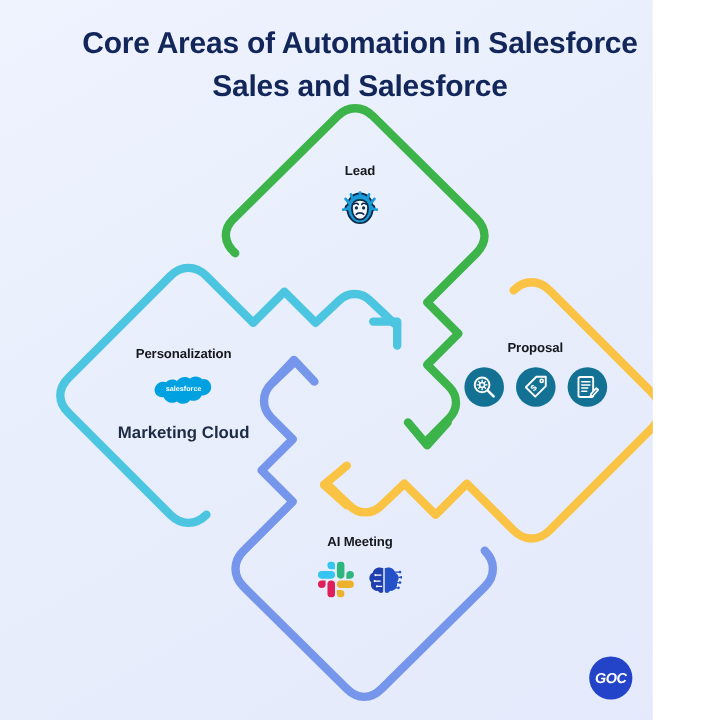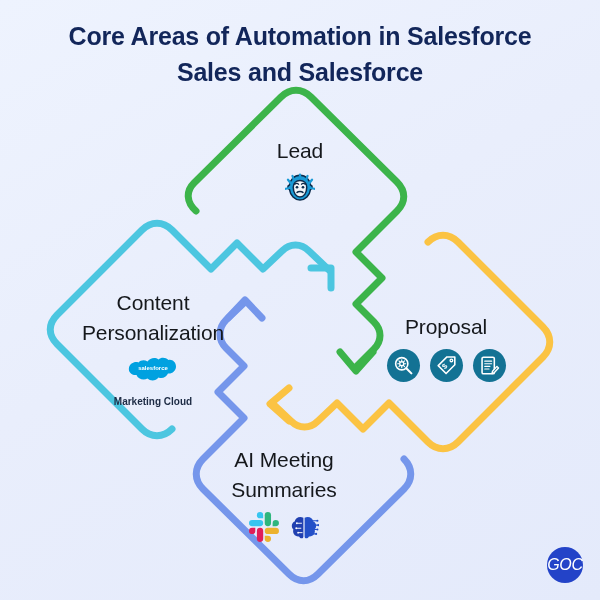--- a/index.html
+++ b/index.html
@@ -7,21 +7,21 @@
     padding: 0;
   }
   body {
     width: 600px;
     height: 600px;
     overflow: hidden;
     font-family: "Liberation Sans", sans-serif;
   }
   #canvas {
     position: relative;
-    width: 600px;
+    width: 544px;
     height: 600px;
     background: linear-gradient(150deg, #eef3fe 0%, #e9eefc 45%, #e4eafb 100%);
     overflow: hidden;
   }
 
   
   #title {
     position: absolute;
     top: 18px;
     left: 0;
@@ -43,48 +43,48 @@
     height: 600px;
   }
 
   
   .node {
     position: absolute;
     text-align: center;
     color: #111418;
   }
   .node .heading {
-    font-size: 21px;
-    font-weight: normal;
+    font-size: 11px;
+    font-weight: bold;
     line-height: 1.42;
     color: #15181c;
     letter-spacing: -0.1px;
   }
   .node .heading .ln { display: block; }
   .node .caption {
-    font-size: 10px;
+    font-size: 14px;
     font-weight: bold;
     color: #1d2b44;
     line-height: 1.42;
     margin-top: 4px;
   }
   .node .caption .ln { display: block; }
 
   .icon-row {
     display: flex;
     justify-content: center;
     align-items: center;
     gap: 10px;
     margin-top: 7px;
   }
 
   #node-lead      { left: 206px; top: 136px; width: 188px; }
-  #node-proposal  { left: 356px; top: 283px; width: 180px; margin-top: 29px; }
+  #node-proposal  { left: 356px; top: 283px; width: 180px; }
   #node-content   { left: 62px;  top: 288px; width: 182px; }
-  #node-meeting   { left: 192px; top: 445px; width: 184px; }
+  #node-meeting   { left: 208px; top: 445px; width: 184px; }
 
   #node-content .icon-row { margin-top: 6px; }
 
   
   .badge {
     width: 33px;
     height: 33px;
     border-radius: 50%;
     background: #137294;
     display: flex;
@@ -98,22 +98,22 @@
     right: 17px;
     bottom: 17px;
     width: 36px;
     height: 36px;
     border-radius: 50%;
     background: #2343c8;
     display: flex;
     align-items: center;
     justify-content: center;
     color: #ffffff;
-    font-size: 16px;
-    font-weight: normal;
+    font-size: 12px;
+    font-weight: bold;
     font-style: italic;
     letter-spacing: -0.3px;
   }
 </style>
 </head>
 <body>
 
 <div id="canvas">
 
   <div id="title">
@@ -242,42 +242,40 @@
           <line x1="6.6" y1="13" x2="12.4" y2="13" stroke="#ffffff" stroke-width="1.4" stroke-linecap="round"></line>
           <line x1="6.6" y1="16" x2="11.4" y2="16" stroke="#ffffff" stroke-width="1.4" stroke-linecap="round"></line>
           <path d="M15.5 18.5 L20.5 13 L22.3 14.8 L17.3 20.3 L14.8 21.2 Z" fill="#137294" stroke="#ffffff" stroke-width="1.6" stroke-linejoin="round"></path>
         </svg>
       </div>
     </div>
   </div>
 
   <div class="node" id="node-content">
     <div class="heading">
-      <span class="ln">Content</span>
       <span class="ln">Personalization</span>
     </div>
     <div class="icon-row">
 
       <svg width="52" height="37" viewBox="0 0 104 74">
         <path d="M41 15 C46 8 56 6 63 11 C68 6 77 6 83 12 C90 10 98 16 98 25
                  C98 34 90 40 82 39 C79 46 71 50 63 47 C58 54 47 55 41 49
                  C33 54 22 50 19 42 C9 43 2 36 4 27 C6 19 15 14 23 17
                  C27 12 35 11 41 15 Z" fill="#00a1e0"></path>
         <text x="52" y="31" font-family="'Liberation Sans',sans-serif" font-size="12" font-weight="bold" fill="#ffffff" text-anchor="middle">salesforce</text>
       </svg>
     </div>
     <div class="caption">
       <span class="ln">Marketing Cloud</span>
     </div>
   </div>
 
   <div class="node" id="node-meeting">
     <div class="heading">
       <span class="ln">AI Meeting</span>
-      <span class="ln">Summaries</span>
     </div>
     <div class="icon-row">
 
       <svg width="30" height="30" viewBox="0 0 122 122">
         <g>
           <path d="M25.6 76.8 a12.8 12.8 0 1 1 -12.8 -12.8 h12.8 z" fill="#e01e5a"></path>
           <path d="M32.1 76.8 a12.8 12.8 0 0 1 25.6 0 v32.1 a12.8 12.8 0 0 1 -25.6 0 z" fill="#e01e5a"></path>
           <path d="M44.9 25.6 a12.8 12.8 0 1 1 12.8 -12.8 v12.8 z" fill="#36c5f0"></path>
           <path d="M44.9 32.1 a12.8 12.8 0 0 1 0 25.6 H12.8 a12.8 12.8 0 0 1 0 -25.6 z" fill="#36c5f0"></path>
           <path d="M96.1 44.9 a12.8 12.8 0 1 1 12.8 12.8 H96.1 z" fill="#2eb67d"></path>

